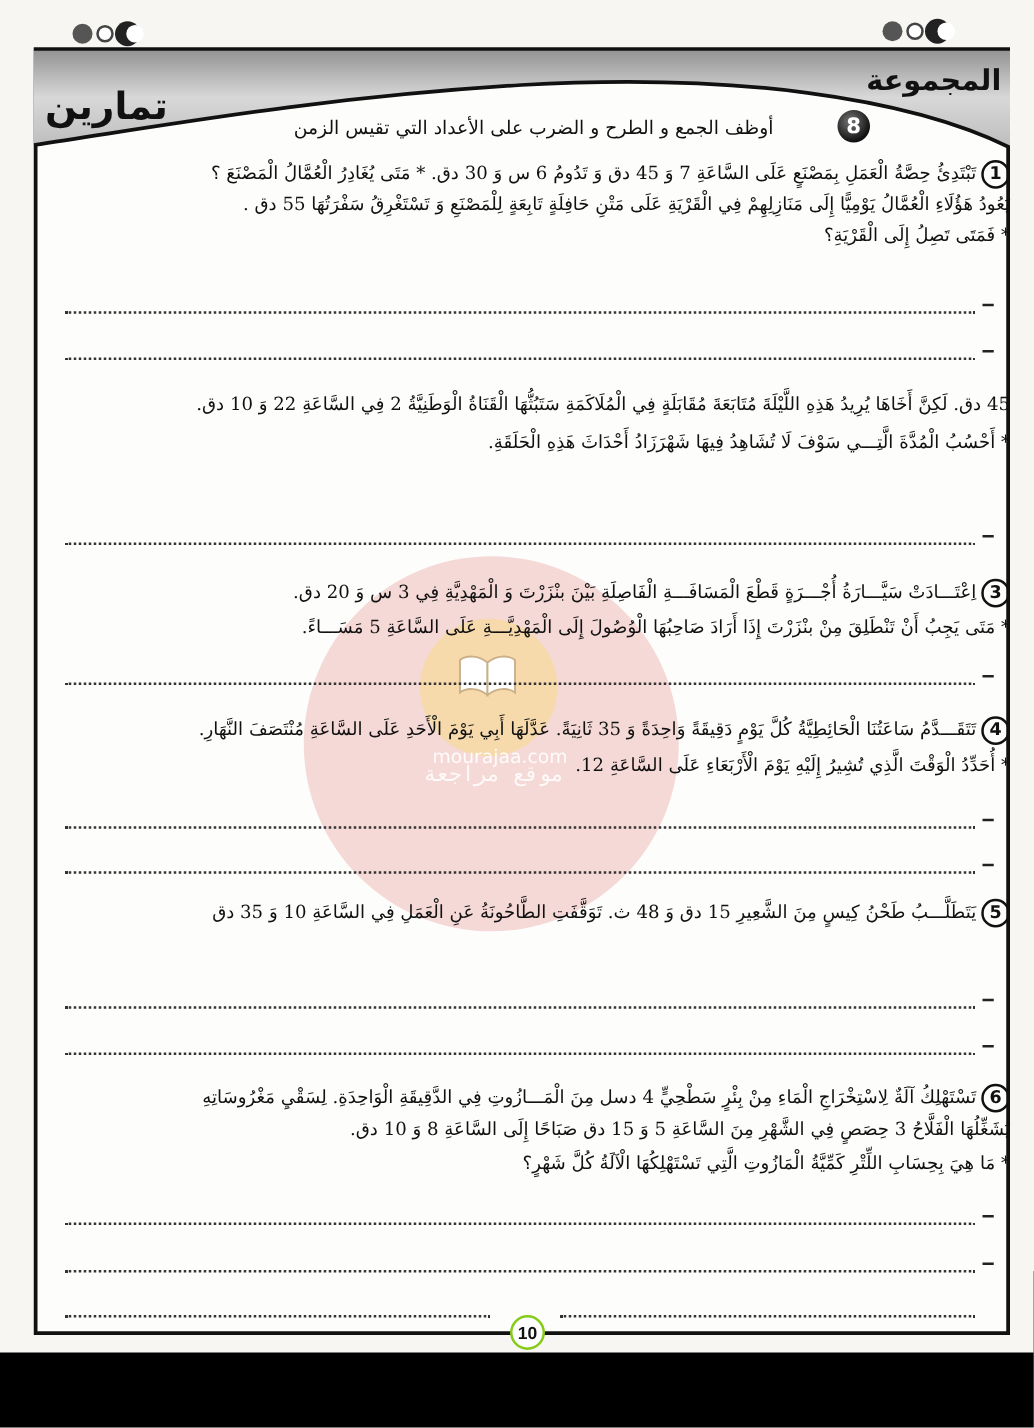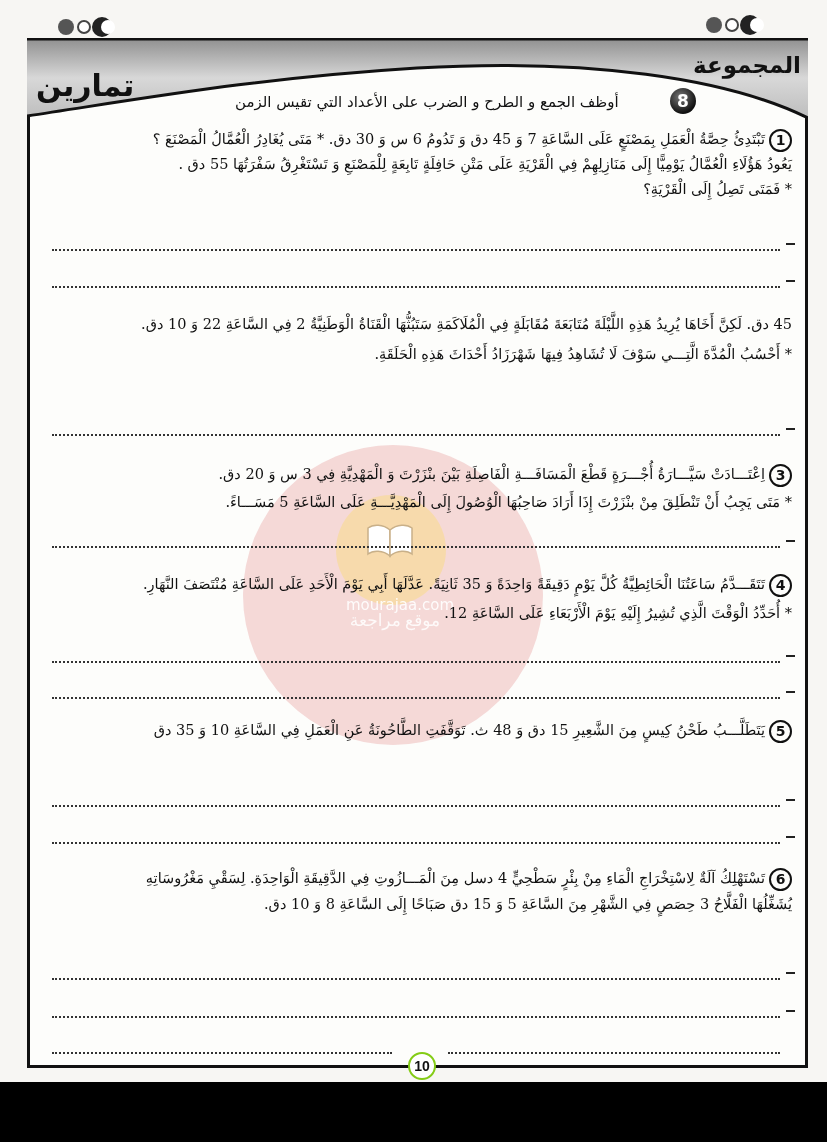--- a/index.html
+++ b/index.html
@@ -37,21 +37,21 @@
   .objective {
     position: absolute; left: 235px; top: 93px; width: 430px; text-align: left;
     direction: rtl; font-size: 15px; color: #111; font-family: "DejaVu Sans", sans-serif;
   }
   .beads { position: absolute; }
   
   .ex {
     position: absolute; left: 40px; width: 768px; direction: rtl; text-align: right;
     color: #111; font-size: 14.5px; line-height: 25px;
   }
-  .ex p { margin: 0; padding-right: 16px; }
+  .ex p { margin: 0; padding-right: 0; }
   .num {
     display: inline-block; width: 19px; height: 19px; border: 2px solid #111; border-radius: 50%;
     text-align: center; line-height: 19px; font-weight: bold; font-size: 14px; margin-left: 4px;
     font-family: "DejaVu Sans", sans-serif; vertical-align: middle;
   }
   .ans {
     position: absolute; left: 52px; width: 728px; height: 0;
     border-top: 2px dotted #333;
   }
   .dash {
@@ -62,21 +62,21 @@
     position: absolute; left: 243px; top: 445px; width: 300px; height: 300px; border-radius: 50%;
     background: rgba(230,150,150,0.35); pointer-events: none;
   }
   .wm-inner {
     position: absolute; left: 336px; top: 495px; width: 110px; height: 110px; border-radius: 50%;
     background: rgba(250,220,120,0.45);
   }
   .wm-book { position: absolute; left: 365px; top: 520px; }
   .wm-ar {
     position: absolute; left: 330px; top: 610px; width: 130px; text-align: center;
-    color: rgba(255,255,255,0.85); font-size: 17px; font-family: Liberation Serif, serif;
+    color: rgba(255,255,255,0.85); font-size: 17px; font-family: Liberation Mono, monospace;
   }
   .wm-en {
     position: absolute; left: 320px; top: 596px; width: 160px; text-align: center;
     color: rgba(255,255,255,0.9); font-size: 15px; font-family: "DejaVu Sans", sans-serif;
   }
   .pageno {
     position: absolute; left: 408px; top: 1052px; width: 24px; height: 24px; border-radius: 50%;
     border: 2px solid #84cc16; background: #fff; text-align: center; line-height: 24px;
     font-size: 14px; font-weight: bold; font-family: Liberation Sans, sans-serif; color: #111;
   }
@@ -165,20 +165,21 @@
   <p><span class="num">5</span><span>يَتَطَلَّـــبُ طَحْنُ كِيسٍ مِنَ الشَّعِيرِ 15 دق وَ 48 ث. تَوَقَّفَتِ الطَّاحُونَةُ عَنِ الْعَمَلِ فِي السَّاعَةِ 10 وَ 35 دق</span></p>
 </div>
 <div class="ans" style="top:805px"></div>
 <div class="dash" style="top:799px"></div>
 <div class="ans" style="top:842px"></div>
 <div class="dash" style="top:836px"></div>
 
 <div class="ex" style="top:866px">
   <p><span class="num">6</span><span>تَسْتَهْلِكُ آلَةٌ لِاسْتِخْرَاجِ الْمَاءِ مِنْ بِئْرٍ سَطْحِيٍّ 4 دسل مِنَ الْمَـــازُوتِ فِي الدَّقِيقَةِ الْوَاحِدَةِ. لِسَقْيِ مَغْرُوسَاتِهِ</span></p>
   <p style="line-height:27px">يُشَغِّلُهَا الْفَلَّاحُ 3 حِصَصٍ فِي الشَّهْرِ مِنَ السَّاعَةِ 5 وَ 15 دق صَبَاحًا إِلَى السَّاعَةِ 8 وَ 10 دق.</p>
+  <p style="line-height:27px">* مَا هِيَ بِحِسَابِ اللِّتْرِ كَمِّيَّةُ الْمَازُوتِ الَّتِي تَسْتَهْلِكُهَا الْآلَةُ كُلَّ شَهْرٍ؟</p>
 </div>
 <div class="ans" style="top:978px"></div>
 <div class="dash" style="top:972px"></div>
 <div class="ans" style="top:1016px"></div>
 <div class="dash" style="top:1010px"></div>
 <div class="ans" style="top:1052px;left:52px;width:340px"></div>
 <div class="ans" style="top:1052px;left:448px;width:332px"></div>
 
 <div class="pageno">10</div>
 

